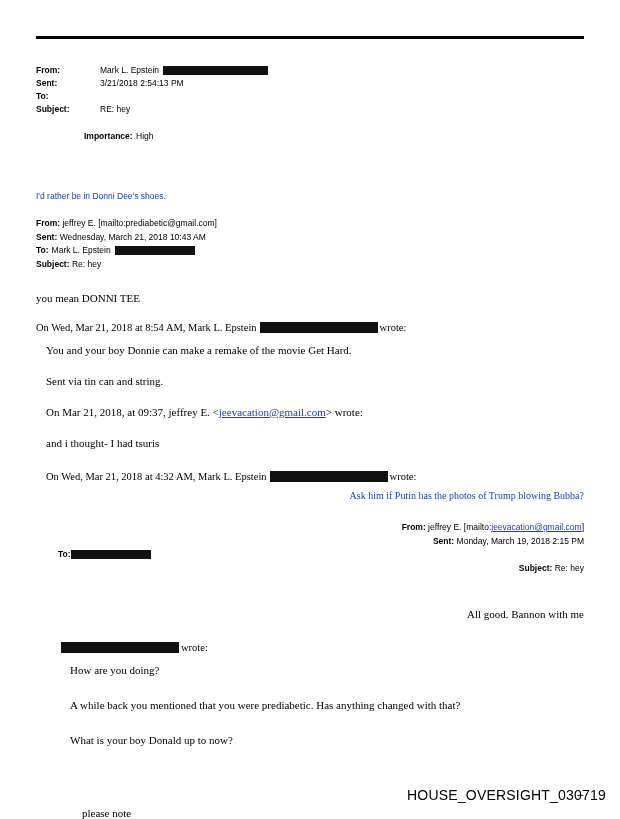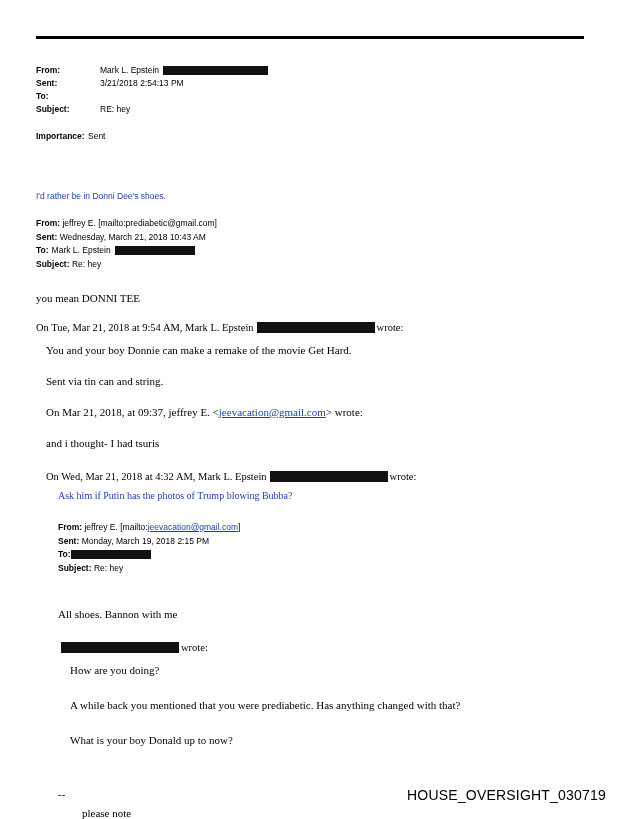--- a/index.html
+++ b/index.html
@@ -64,20 +64,21 @@
     height: 9px;
     vertical-align: middle;
     margin-left: 4px;
   }
 
   .importance-row {
     display: flex;
     font-family: "Liberation Sans", sans-serif;
     font-size: 8.5px;
     line-height: 13px;
+    margin-left: 48px;
   }
   .importance-label { width: 52px; font-weight: bold; flex: 0 0 52px;}
   .importance-val { font-weight: normal; }
 
   
   .blue {
     color: #1f3fa8;
     font-family: "Liberation Sans", sans-serif;
     font-size: 8.5px;
     margin-top: 32px;
@@ -111,21 +112,21 @@
     font-family: "Liberation Serif", serif;
     font-size: 10.5px;
     display: flex;
     align-items: center;
     white-space: nowrap;
   }
   .attrib .redact { height: 11px; margin-left: 3px; margin-right: 2px; }
   .link-u { color: #1f3fa8; text-decoration: underline; }
 
   .indent1 { margin-left: 10px; }
-  .indent2 { margin-left: 22px; }
+  .indent2 { margin-left: 22px; text-align: right; }
   .indent3 { margin-left: 34px; }
   .sp6 { height: 6px; }
   .sp8 { height: 8px; }
   .sp10 { height: 10px; }
   .sp12 { height: 12px; }
   .sp14 { height: 14px; }
   .sp16 { height: 16px; }
   .sp20 { height: 20px; }
 
   .footer {
@@ -170,21 +171,21 @@
       <div class="hdr-row">
         <div class="hdr-label">Subject:</div>
         <div class="hdr-val">RE: hey</div>
       </div>
     </div>
 
     <div class="sp14"></div>
 
     <div class="importance-row">
       <div class="importance-label">Importance:</div>
-      <div class="importance-val">Sent</div>
+      <div class="importance-val">High</div>
     </div>
 
     <div class="sp16"></div>
 
     <div class="blue">I'd rather be in Donni Dee's shoes.</div>
 
     <div class="sp16"></div>
 
     <div class="q-hdr">
       <div>
@@ -206,21 +207,21 @@
       </div>
     </div>
 
     <div class="sp20"></div>
 
     <div class="serif-line">you mean DONNI TEE</div>
 
     <div class="sp16"></div>
 
     <div class="attrib">
-      <span>On Tue, Mar 21, 2018 at 9:54 AM, Mark L. Epstein</span>
+      <span>On Wed, Mar 21, 2018 at 8:54 AM, Mark L. Epstein</span>
       <span class="redact" style="width:118px"></span>
       <span>wrote:</span>
     </div>
 
     <div class="sp10"></div>
 
     <div class="indent1 serif-small">You and your boy Donnie can make a remake of the movie Get Hard.</div>
 
     <div class="sp16"></div>
 
@@ -265,21 +266,21 @@
       </div>
       <div>
         <b>Subject:</b>
         <span>Re: hey</span>
       </div>
     </div>
 
     <div class="sp20"></div>
     <div class="sp12"></div>
 
-    <div class="indent2 serif-small">All shoes. Bannon with me</div>
+    <div class="indent2 serif-small">All good. Bannon with me</div>
 
     <div class="sp20"></div>
 
     <div class="indent2 attrib">
       <span class="redact" style="width:118px"></span>
       <span>wrote:</span>
     </div>
 
     <div class="sp10"></div>
 

